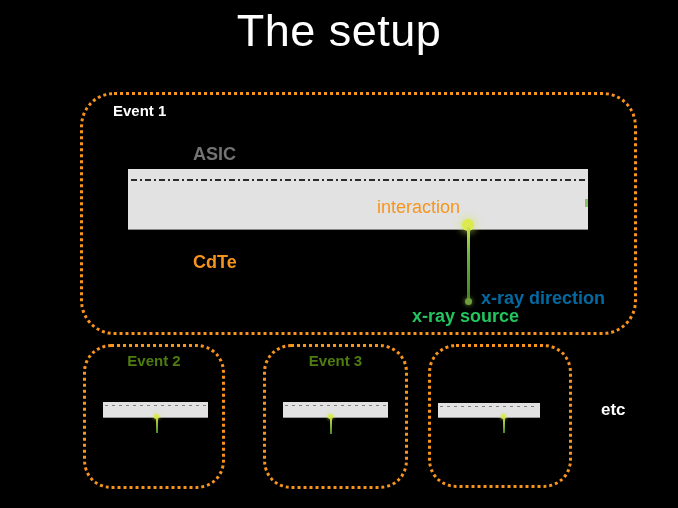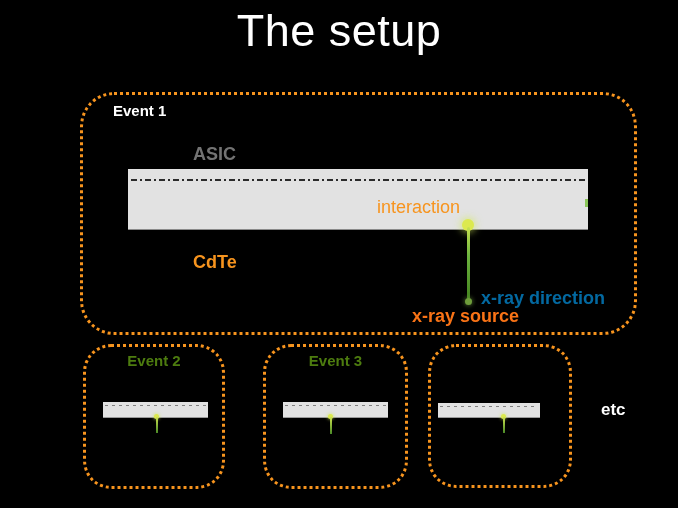--- a/index.html
+++ b/index.html
@@ -64,21 +64,21 @@
     position:absolute; left:382px; top:203px; width:7px; height:7px;
     border-radius:50%; background:#6f9e3b;
     box-shadow:0 0 4px 1px rgba(120,170,70,0.5);
   }
   .xray-direction-label {
     position:absolute; left:398px; top:163px;
     color:#0369a1; font-size:18px; font-weight:700;margin-top:30px;
   }
   .xray-source-label {
     position:absolute; left:329px; top:211px;
-    color:#f97316; font-size:18px; font-weight:700;
+    color:#22c55e; font-size:18px; font-weight:700;
   }
 
   
   .small-box {
     position:absolute; top:344px; height:145px; width:142px;
     border:3px dotted #F7941E; border-radius:28px; box-sizing:border-box;
   }
   .small-box.e2 { left:83px; }
   .small-box.e3 { left:263px; width:145px;text-decoration:underline; }
   .small-box.e4 { left:428px; width:144px; height:144px; }

